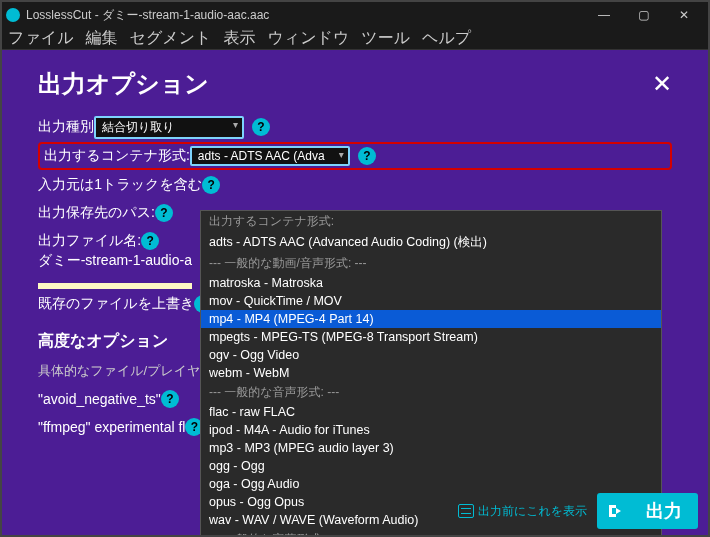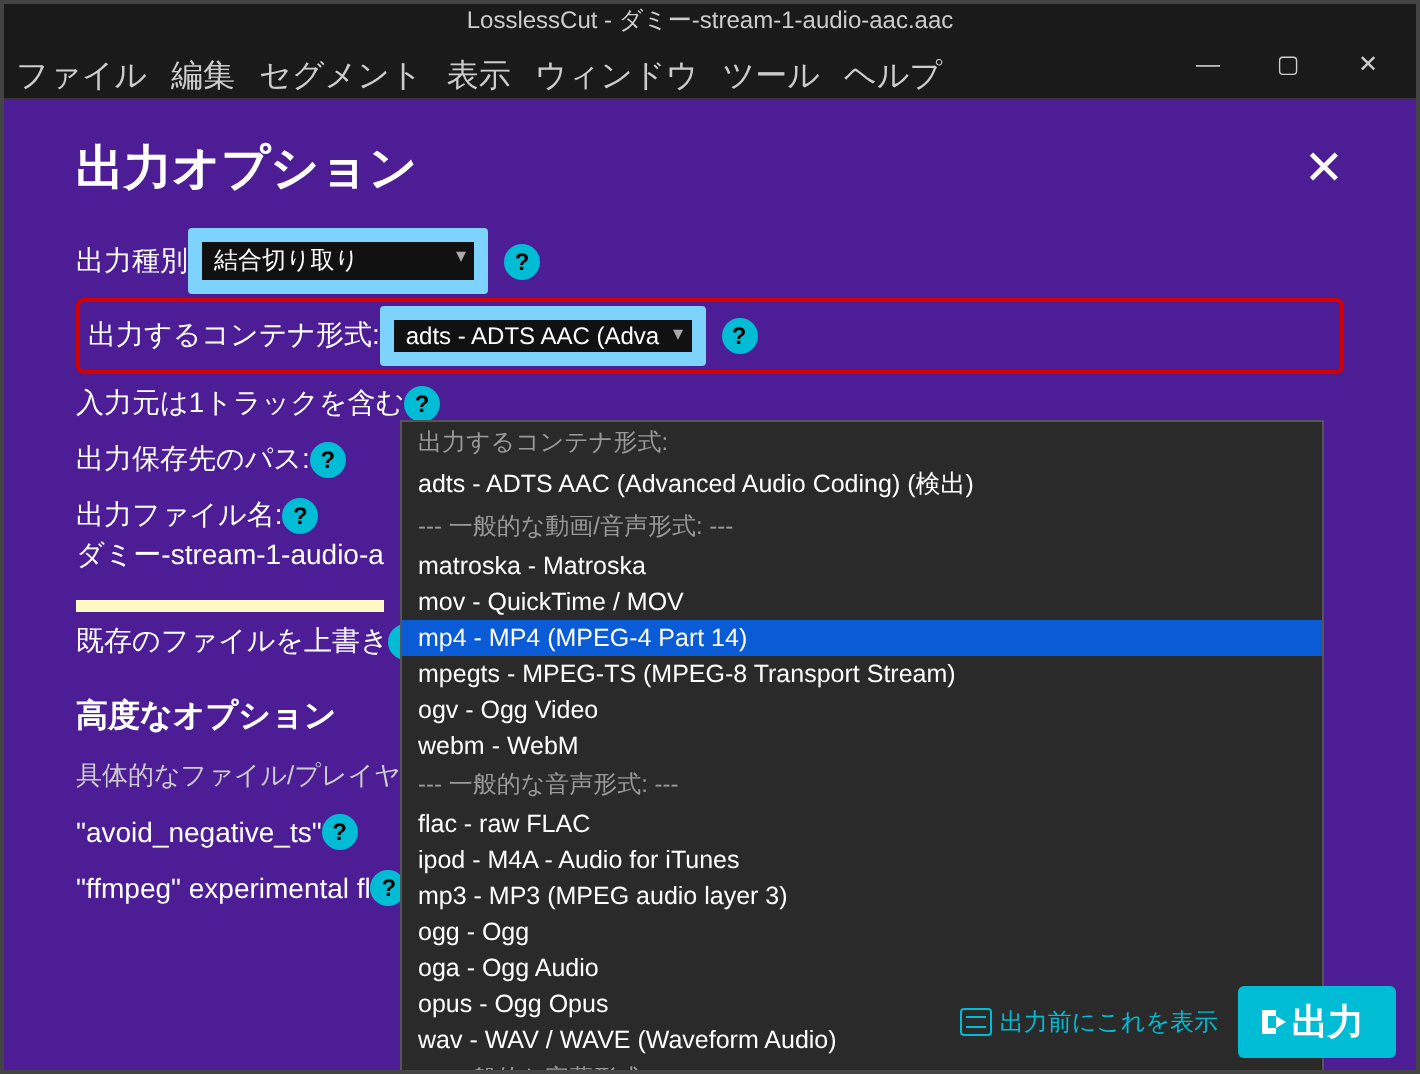--- a/index.html
+++ b/index.html
@@ -13,21 +13,20 @@
     border: 2px solid #444;
   }
   .titlebar {
     height: 26px;
     background: #1a1a1a;
     display: flex;
     align-items: center;
     padding: 0 4px;
     font-size: 12px;
     color: #ccc;
-    flex-direction: column;
   }
   .app-icon {
     width: 14px; height: 14px;
     border-radius: 50%;
     background: #00bcd4;
     margin-right: 6px;
   }
   .win-controls {
     margin-left: auto;
     display: flex;
@@ -79,21 +78,21 @@
     margin-bottom: 2px;
   }
   .row-label { white-space: nowrap; }
   .row-right {
     display: flex;
     align-items: center;
     gap: 8px;
   }
   .select {
     background: #111;
-    border: 7px solid #7dd3fc;
+    border: 2px solid #7dd3fc;
     color: #fff;
     padding: 1px 16px 1px 6px;
     font-size: 12px;
     border-radius: 2px;
     position: relative;
     min-width: 130px;
   }
   .select::after {
     content: "▾";
     position: absolute;
@@ -186,21 +185,21 @@
   }
   .export-btn {
     background: #00bcd4;
     color: #fff;
     font-size: 18px;
     font-weight: bold;
     padding: 6px 16px 6px 10px;
     border-radius: 3px;
     display: flex;
     align-items: center;
-    gap: 1px;
+    gap: 23px;
   }
   .export-icon {
     width: 16px; height: 16px;
     position: relative;
   }
   .export-icon svg { display:block; }
 </style>
 </head>
 <body>
 

